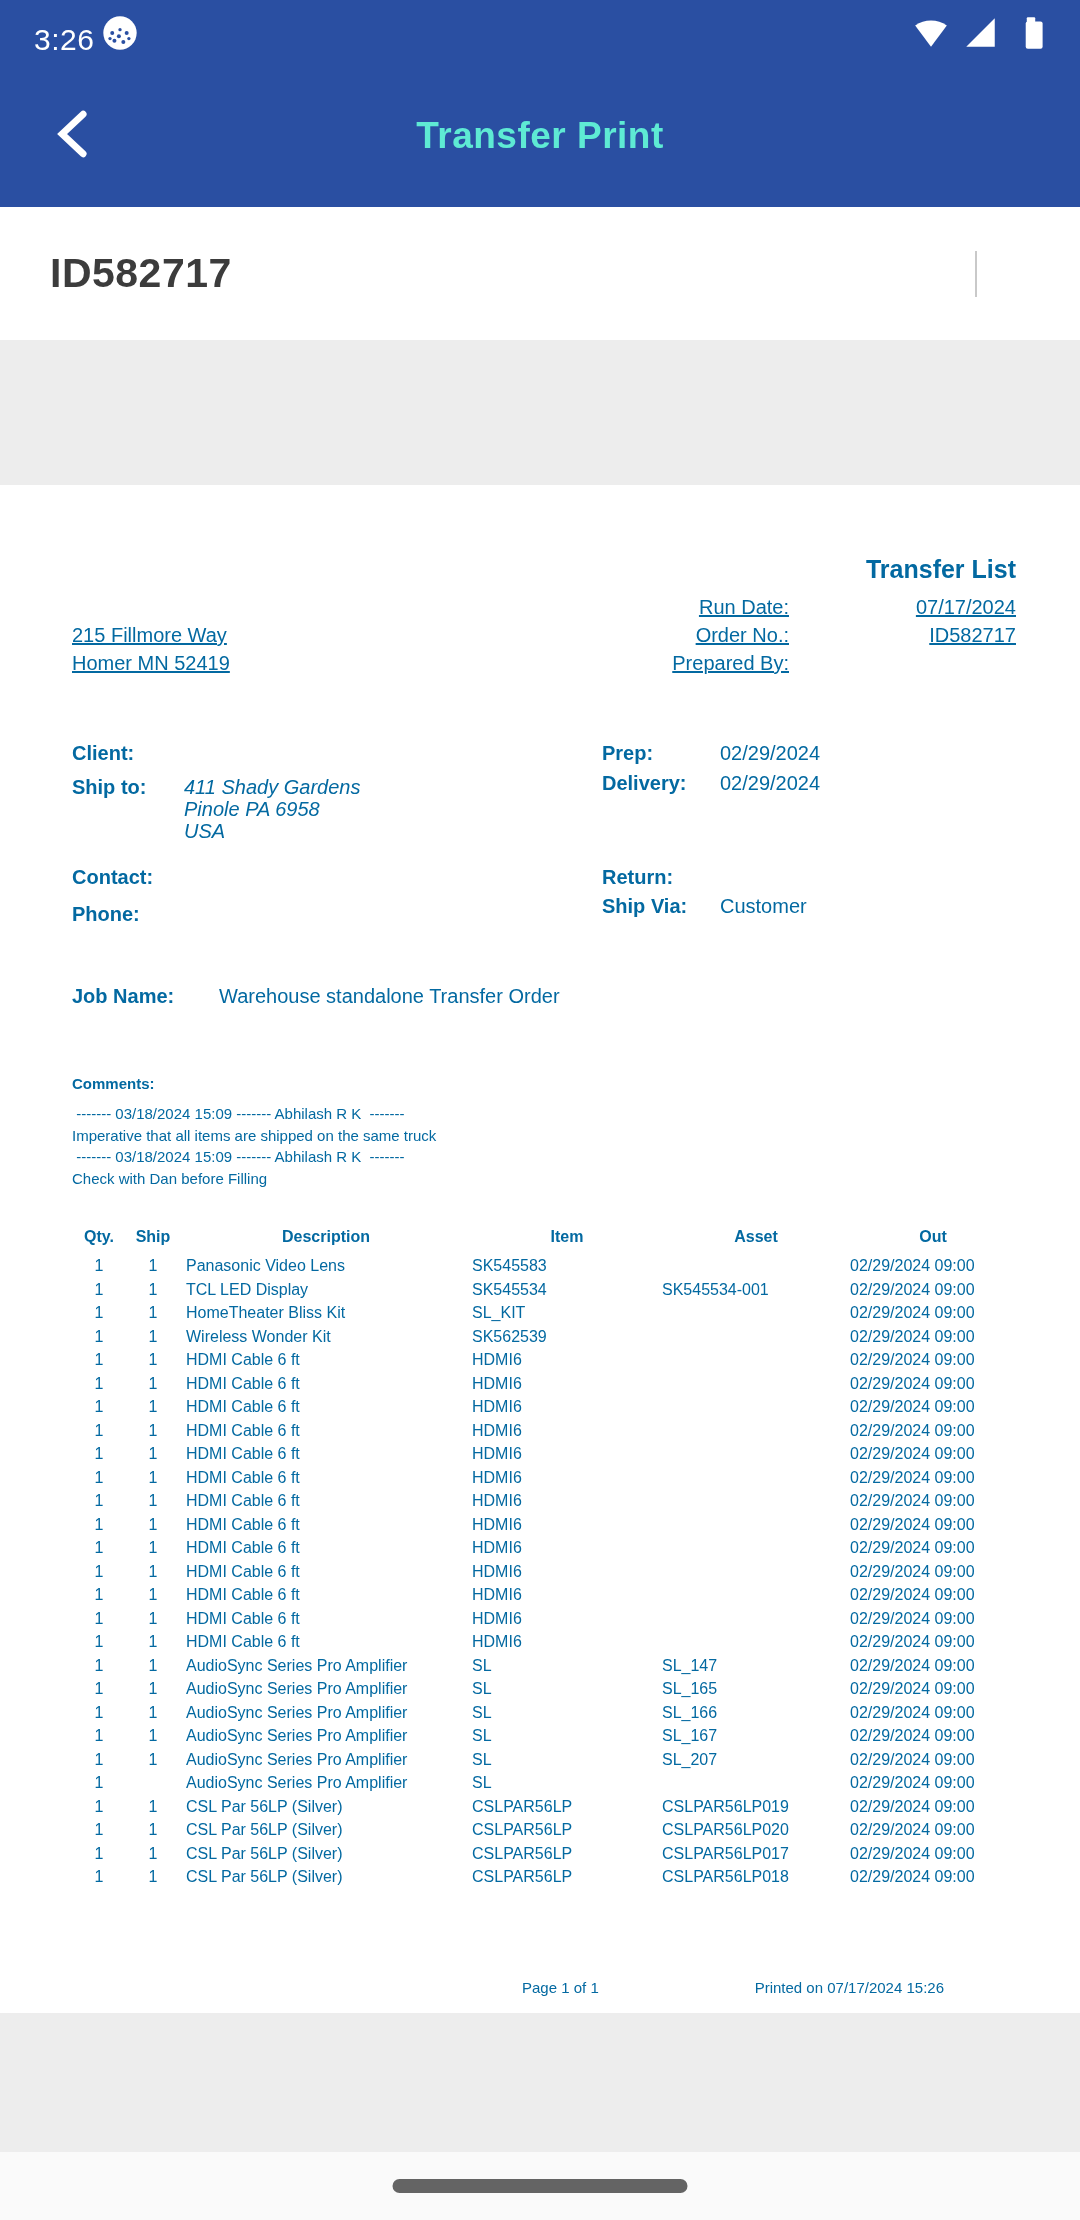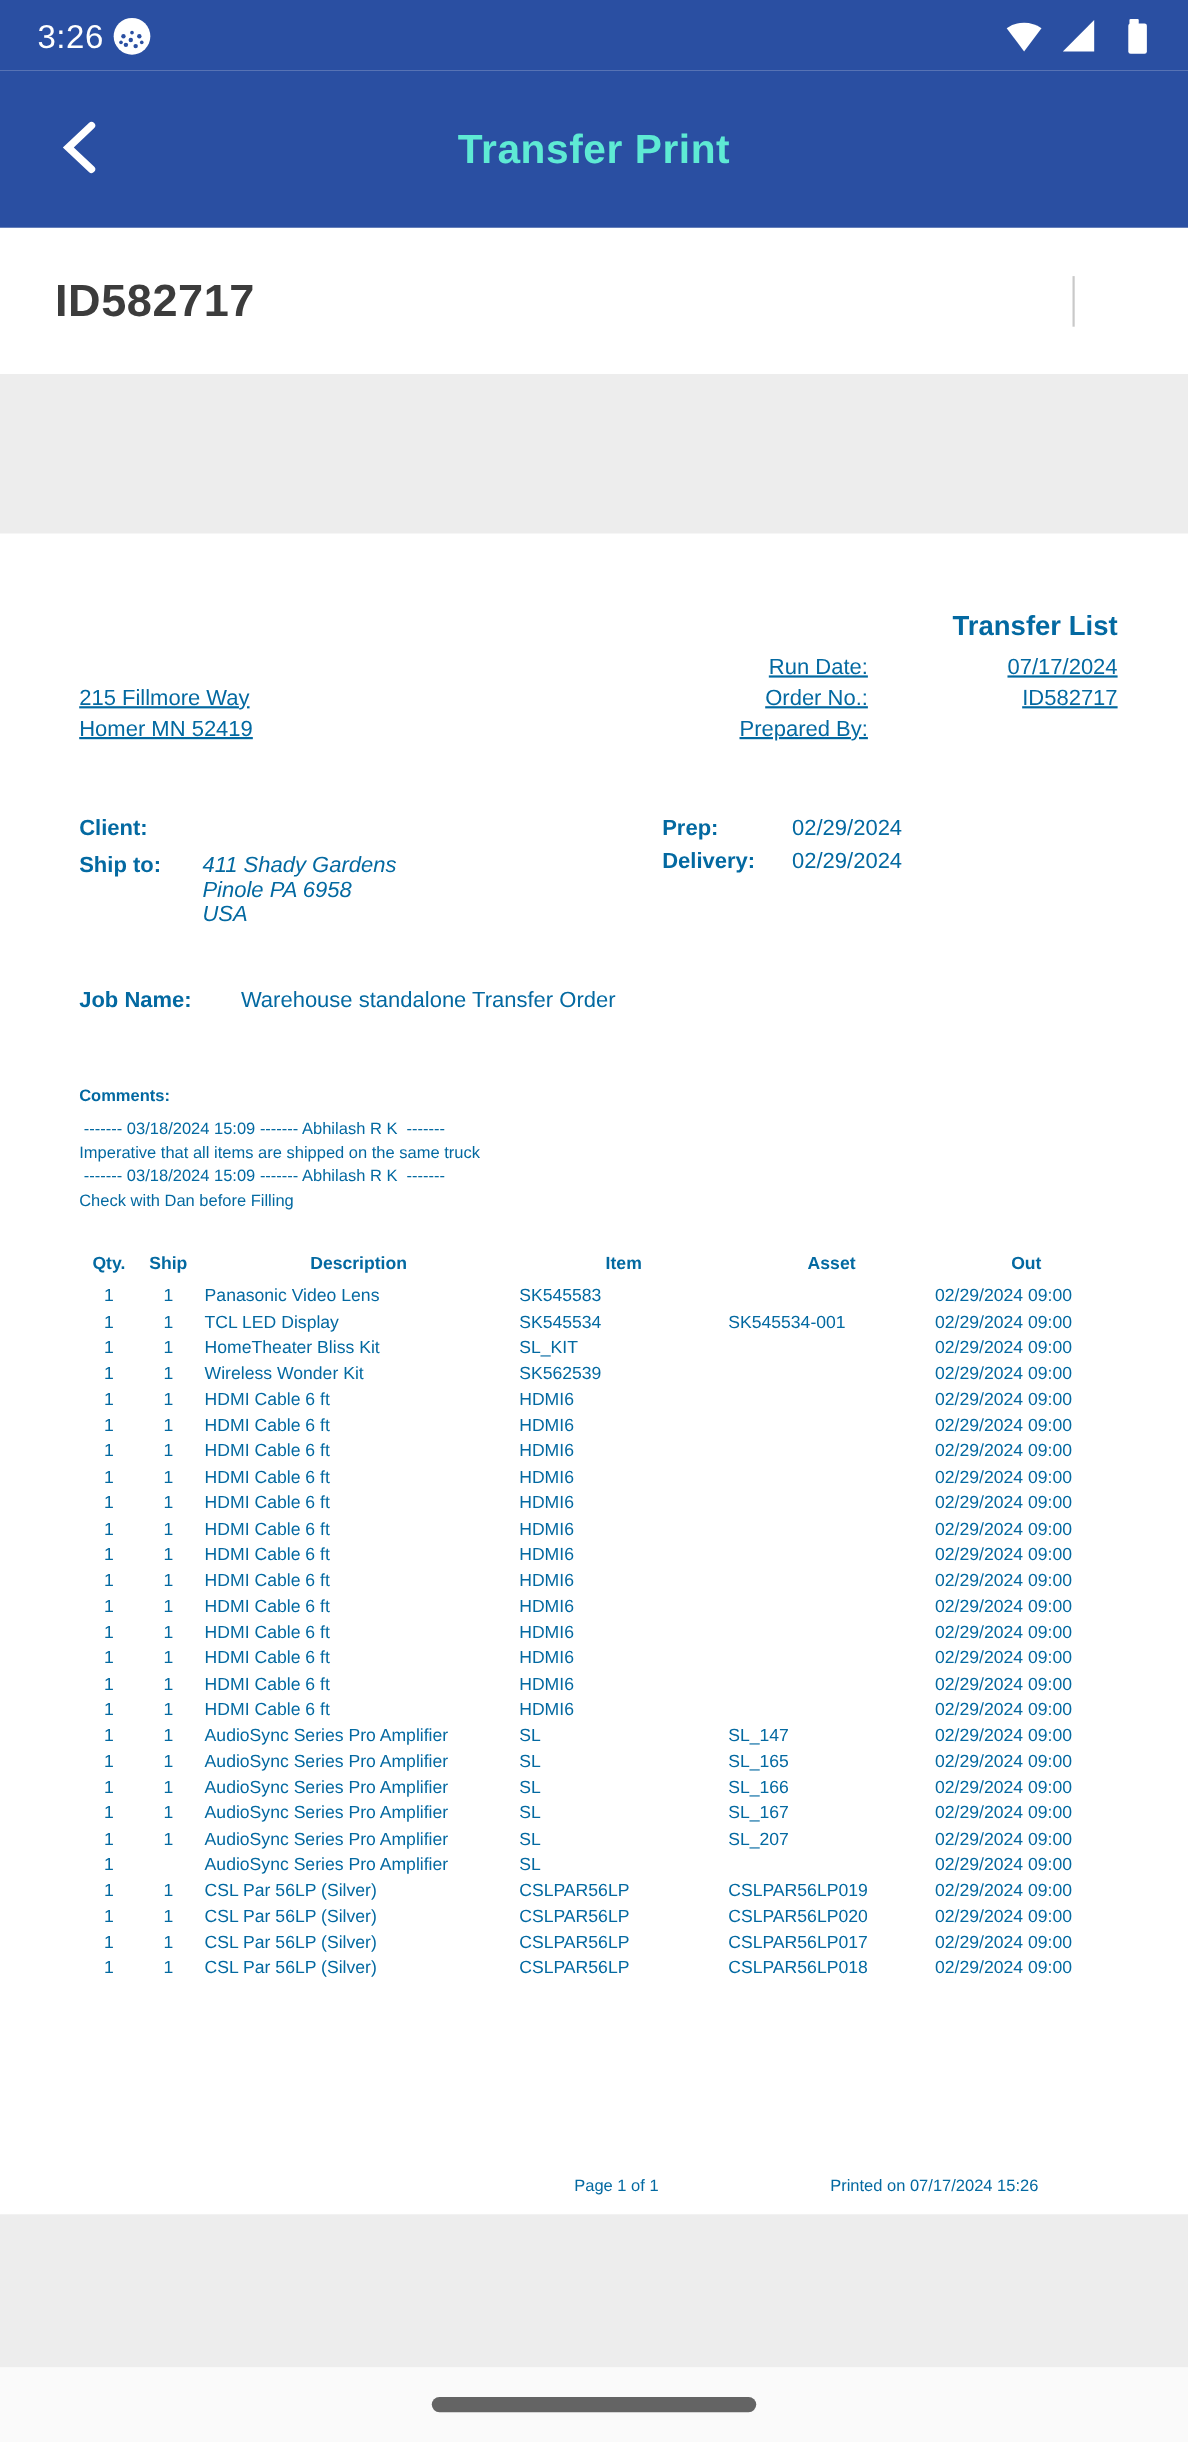--- a/index.html
+++ b/index.html
@@ -9,21 +9,21 @@
     background:#EDEDED; overflow:hidden;
     font-family:"Liberation Sans", sans-serif;
   }
 
   
   .statusbar {
     height:64px; background:#2A4FA2; color:#fff;
     display:flex; align-items:center; justify-content:space-between;
     padding:6px 30px 0 34px;
   }
-  .sb-left { display:flex; align-items:center; gap:6px; }
+  .sb-left { display:flex; align-items:flex-end; gap:6px; }
   .sb-time { font-size:30px; letter-spacing:0.5px; }
   .sb-right { display:flex; align-items:center; gap:12px; }
 
   .appbar {
     height:143px; background:#2A4FA2; color:#5eead4;
     position:relative; display:flex; align-items:center;
   }
   .back-btn {
     position:absolute; left:36px; top:50%; transform:translateY(-50%);
     width:72px; height:72px; background:none; border:none; cursor:pointer;
@@ -221,20 +221,42 @@
             <span class="ilabel">Prep:</span>
             <span>02/29/2024</span>
           </div>
           <div class="irow">
             <span class="ilabel">Delivery:</span>
             <span>02/29/2024</span>
           </div>
         </div>
       </div>
 
+      <div class="contact-grid">
+        <div class="info-col-left">
+          <div class="irow">
+            <span class="ilabel">Contact:</span>
+            <span></span>
+          </div>
+          <div class="irow">
+            <span class="ilabel">Phone:</span>
+            <span></span>
+          </div>
+        </div>
+        <div class="info-col-right">
+          <div class="irow">
+            <span class="ilabel">Return:</span>
+            <span></span>
+          </div>
+          <div class="irow">
+            <span class="ilabel">Ship Via:</span>
+            <span>Customer</span>
+          </div>
+        </div>
+      </div>
 
       <div class="job-row">
         <span class="job-label">Job Name:</span>
         <span>Warehouse standalone Transfer Order</span>
       </div>
 
       <div class="comments-block">
         <div class="comments-title">Comments:</div>
         <div class="comment-lines">
 

